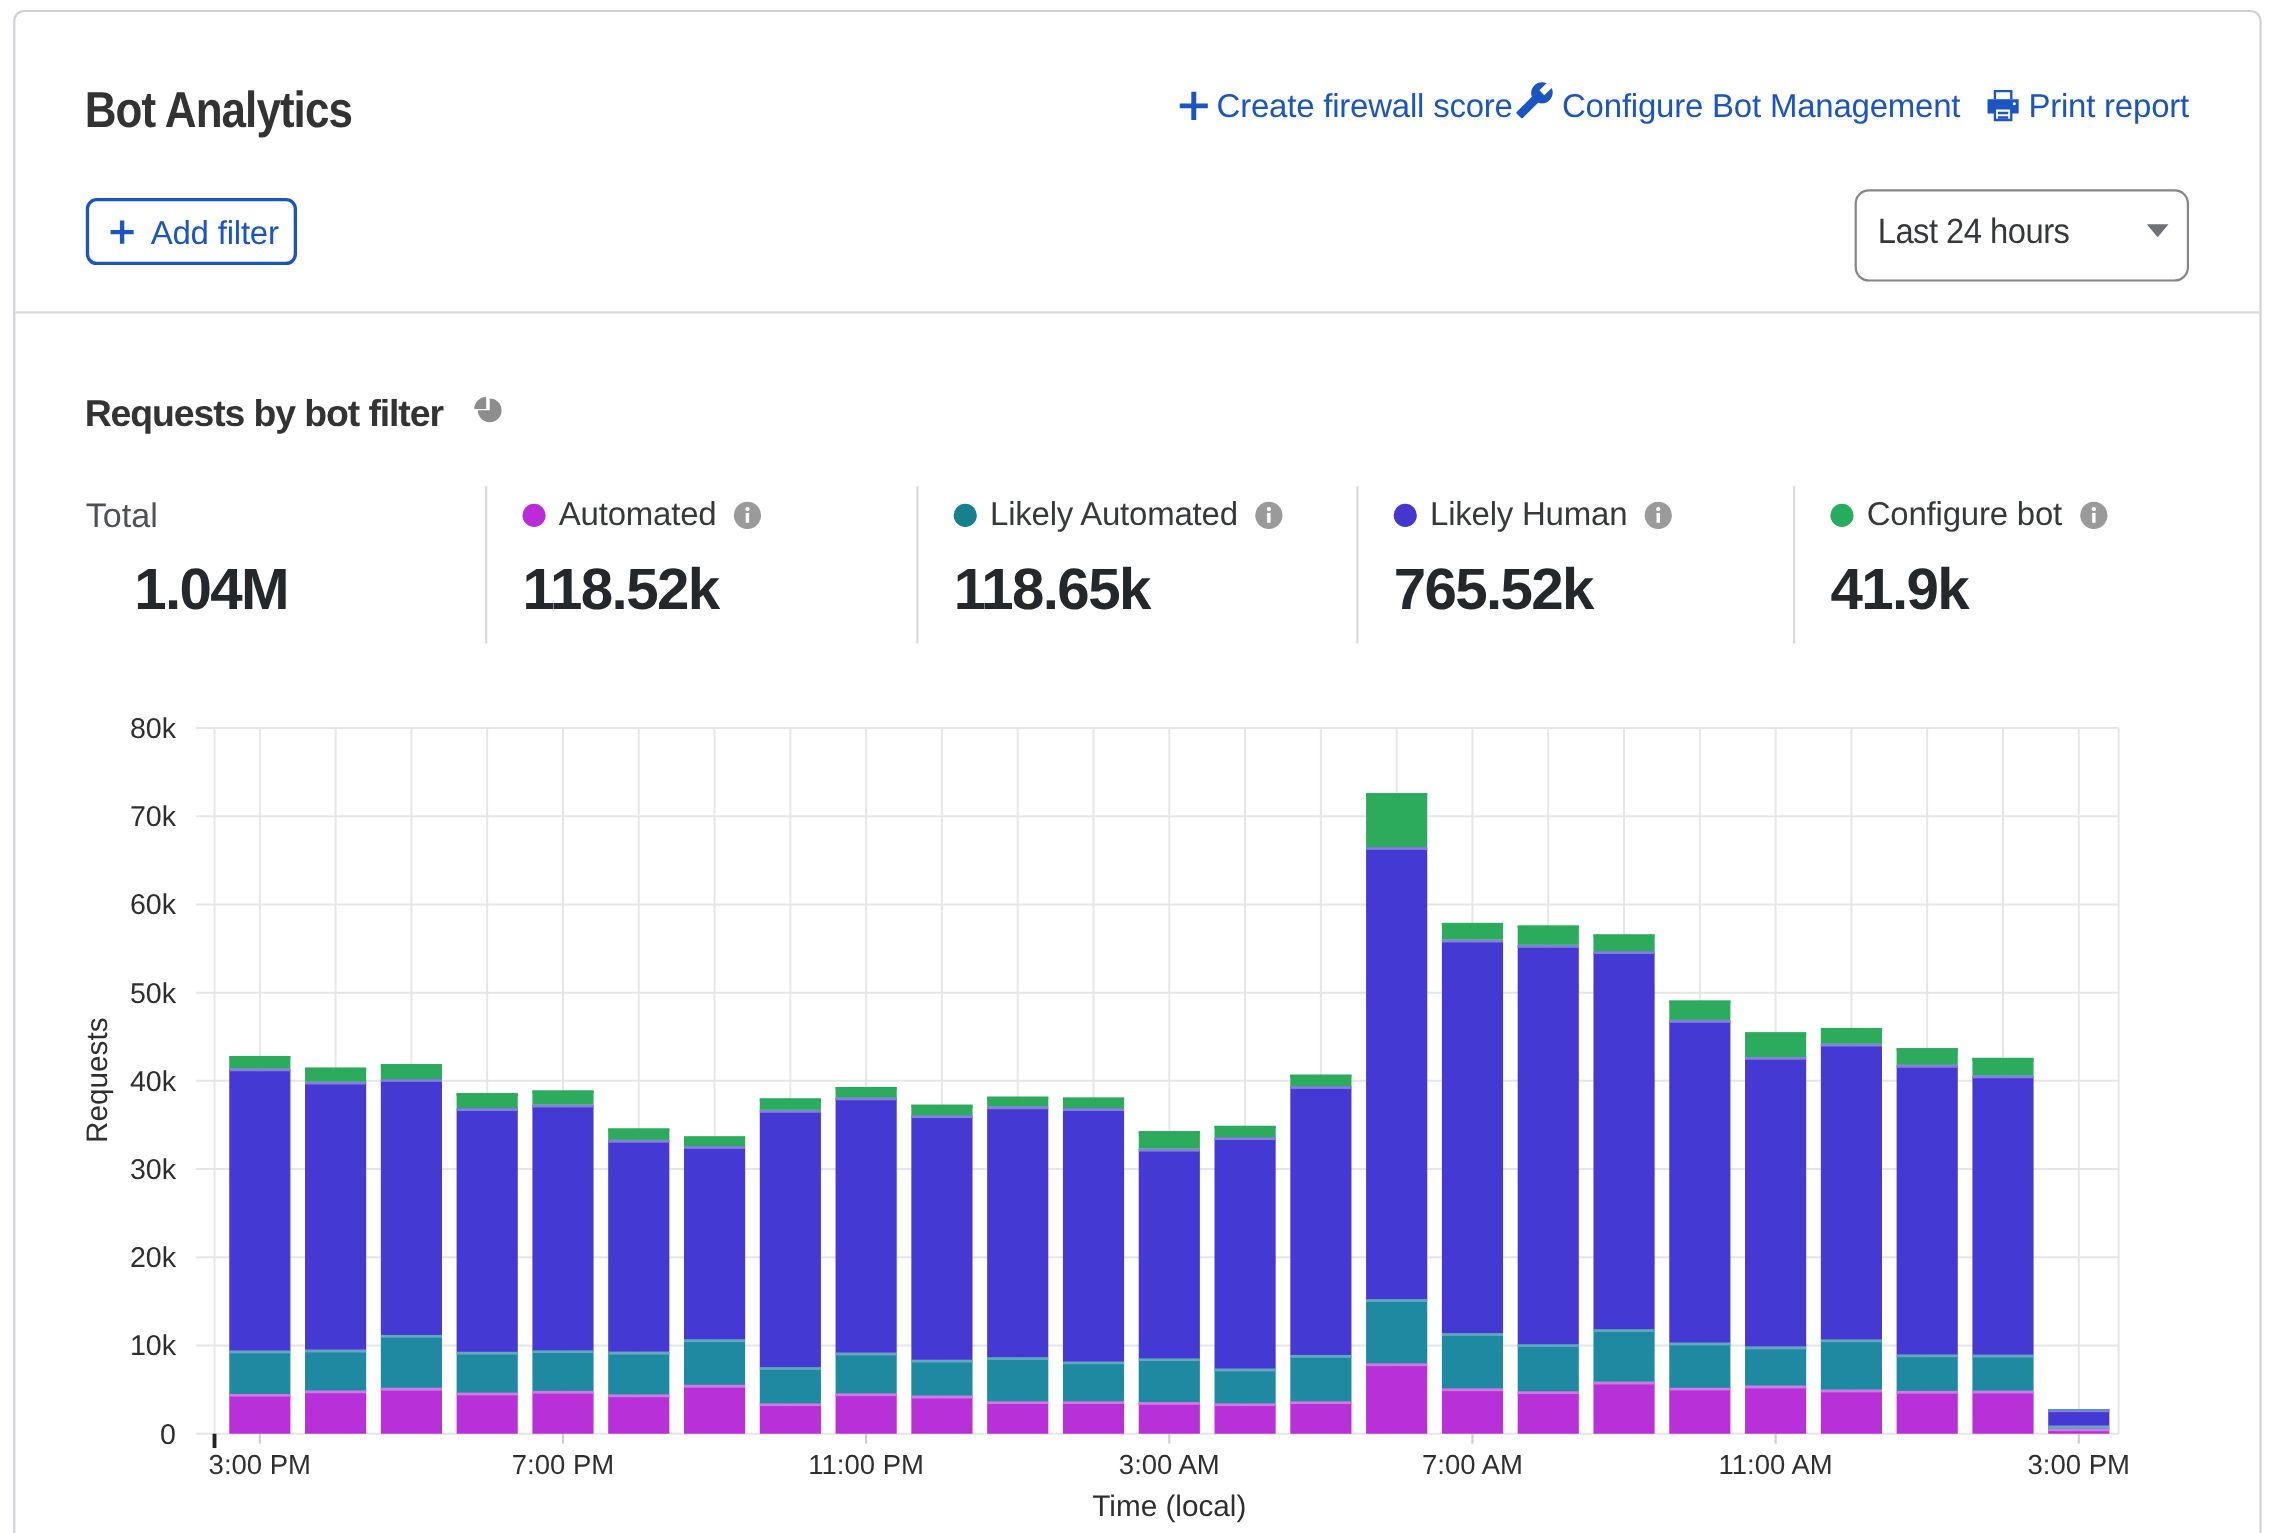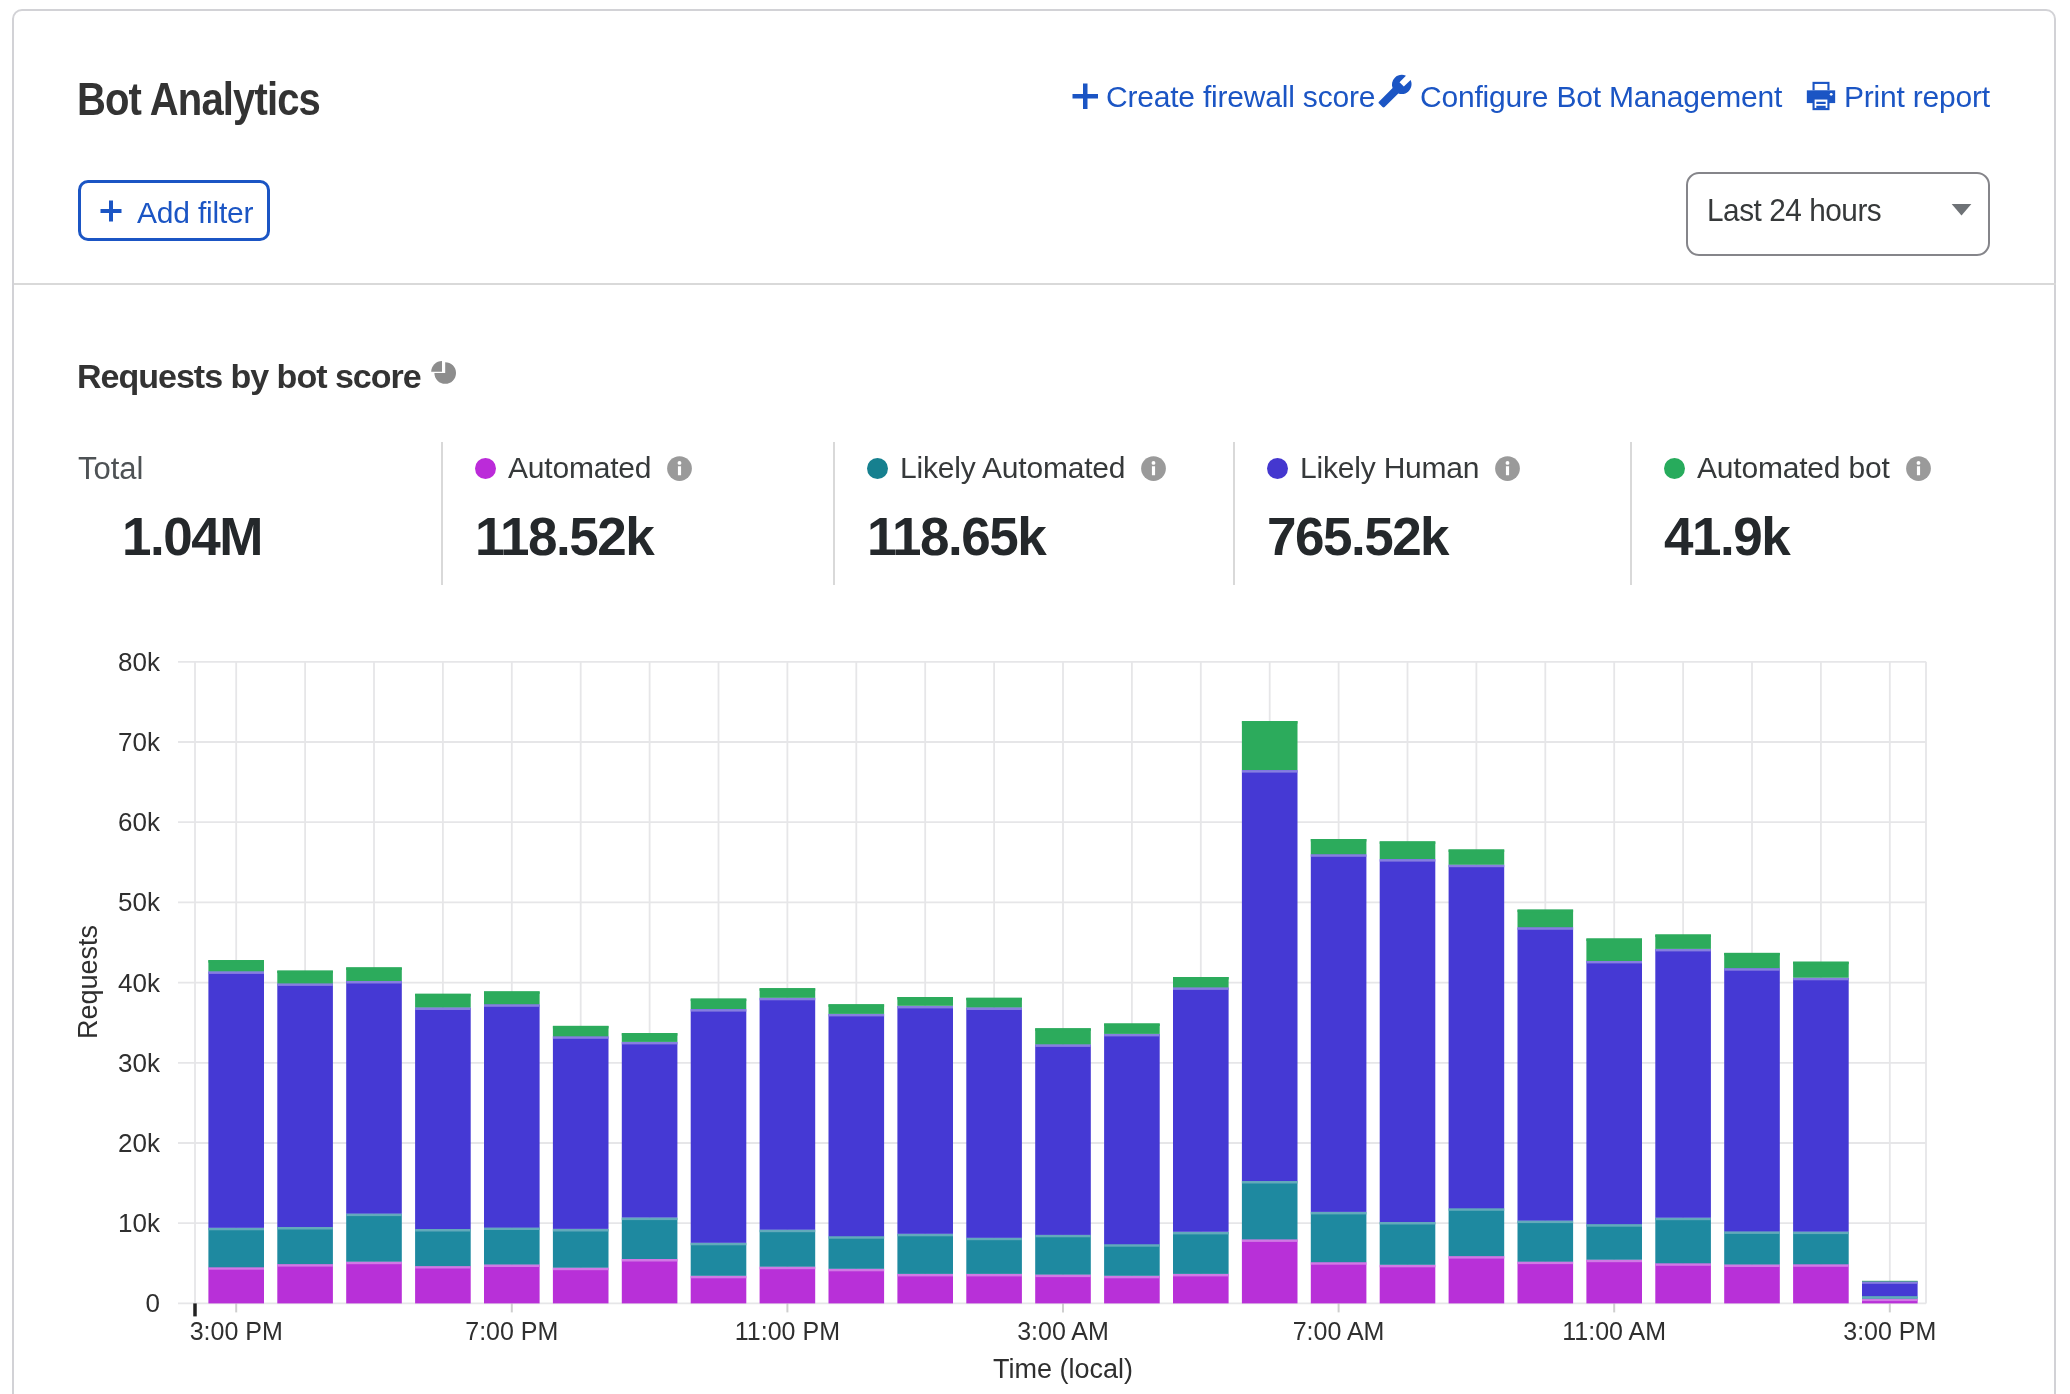--- a/index.html
+++ b/index.html
@@ -42,21 +42,21 @@
 <div class="abs blue" style="left:137px; top:196px; font-size:30px; letter-spacing:-0.2px;">Add filter</div>
 
 <div class="abs" style="left:1686px; top:172px; width:304px; height:84px; border:2px solid #85858a; border-radius:13px;"></div>
 <div class="abs" style="left:1707px; top:192px; font-size:32px; color:#36393a; letter-spacing:-0.5px; transform:scaleX(0.93); transform-origin:left center;">Last 24 hours</div>
 <svg class="abs" style="left:1950px; top:202px;" width="23" height="15" viewBox="0 0 24 16">
   <path d="M1.5 2 h21 l-10.5 12.5 z" fill="#6e7276"></path>
 </svg>
 
 <div class="abs" style="left:14px; top:283px; width:2042px; height:2px; background:#d9d9d9;"></div>
 
-<div class="abs" style="left:77px; top:357px; font-size:34px; font-weight:700; color:#333; letter-spacing:-1px;">Requests by bot score</div>
+<div class="abs" style="left:77px; top:357px; font-size:34px; font-weight:700; color:#333; letter-spacing:-1px;">Requests by bot filter</div>
 <svg class="abs" style="left:429px; top:359px;" width="30" height="30" viewBox="0 0 30 30">
   <path d="M16.2,14 L16.2,3.2 A10.8 10.8 0 1 1 5.4,14 Z" fill="#8d8d8d"></path>
   <path d="M13,12.8 L13,2 A10.8 10.8 0 0 0 2.2,12.8 Z" fill="#8d8d8d"></path>
 </svg>
 
 <div class="abs" style="left:441px; top:442px; width:2px; height:143px; background:#d9d9d9;"></div>
 <div class="abs" style="left:833px; top:442px; width:2px; height:143px; background:#d9d9d9;"></div>
 <div class="abs" style="left:1233px; top:442px; width:2px; height:143px; background:#d9d9d9;"></div>
 <div class="abs" style="left:1630px; top:442px; width:2px; height:143px; background:#d9d9d9;"></div>
 
@@ -84,21 +84,21 @@
 <div class="abs" style="left:1267px; top:451px;">
   <span style="display:inline-block; width:21px; height:21px; border-radius:50%; background:#4437cf; vertical-align:middle; margin-right:12px;"></span><span style="font-size:30px; color:#36393a; vertical-align:middle; letter-spacing:-0.2px;">Likely Human</span><svg width="27" height="27" viewBox="0 0 24 24" style="vertical-align:middle; margin-left:15px;">
       <circle cx="12" cy="12" r="11" fill="#9a9a9a"></circle>
       <rect x="10.6" y="10" width="2.8" height="8" fill="#fff"></rect>
       <circle cx="12" cy="7" r="1.7" fill="#fff"></circle>
     </svg>
 </div>
 <div class="abs" style="left:1267px; top:506px; font-size:53px; font-weight:700; color:#24282b; letter-spacing:-1.5px;">765.52k</div>
 
 <div class="abs" style="left:1664px; top:451px;">
-  <span style="display:inline-block; width:21px; height:21px; border-radius:50%; background:#27ab5c; vertical-align:middle; margin-right:12px;"></span><span style="font-size:30px; color:#36393a; vertical-align:middle; letter-spacing:-0.2px;">Automated bot</span><svg width="27" height="27" viewBox="0 0 24 24" style="vertical-align:middle; margin-left:15px;">
+  <span style="display:inline-block; width:21px; height:21px; border-radius:50%; background:#27ab5c; vertical-align:middle; margin-right:12px;"></span><span style="font-size:30px; color:#36393a; vertical-align:middle; letter-spacing:-0.2px;">Configure bot</span><svg width="27" height="27" viewBox="0 0 24 24" style="vertical-align:middle; margin-left:15px;">
       <circle cx="12" cy="12" r="11" fill="#9a9a9a"></circle>
       <rect x="10.6" y="10" width="2.8" height="8" fill="#fff"></rect>
       <circle cx="12" cy="7" r="1.7" fill="#fff"></circle>
     </svg>
 </div>
 <div class="abs" style="left:1664px; top:506px; font-size:53px; font-weight:700; color:#24282b; letter-spacing:-1.5px;">41.9k</div>
 
 <svg id="chart" class="abs" style="left:0; top:620px;" width="2070" height="774" viewBox="0 620 2070 774">
     <line x1="178" y1="661.8" x2="1926" y2="661.8" stroke="#e6e6e8" stroke-width="1.8"></line>
     <line x1="178" y1="742" x2="1926" y2="742" stroke="#e6e6e8" stroke-width="1.8"></line>

